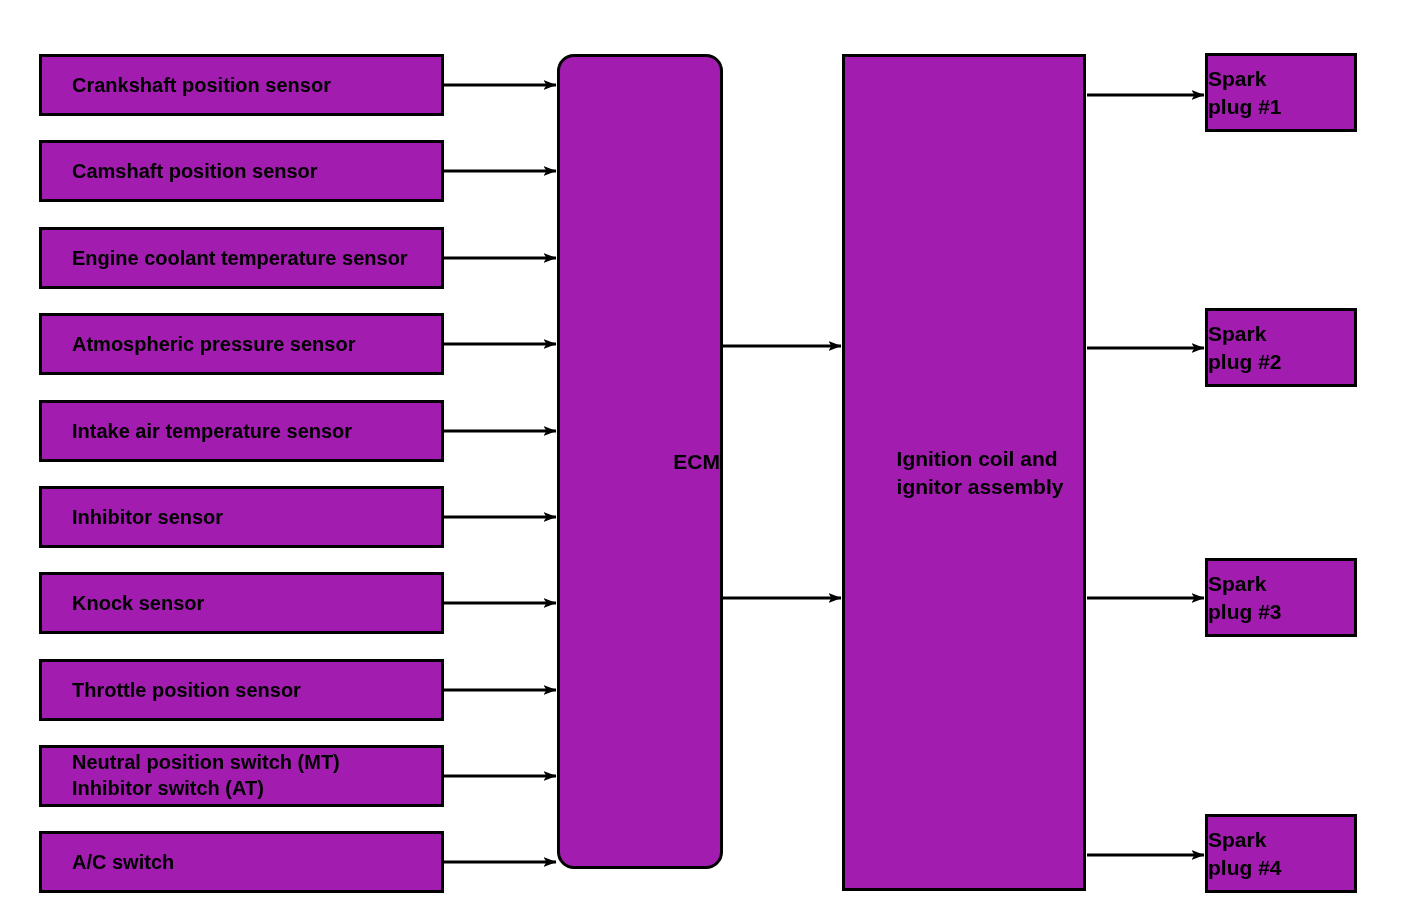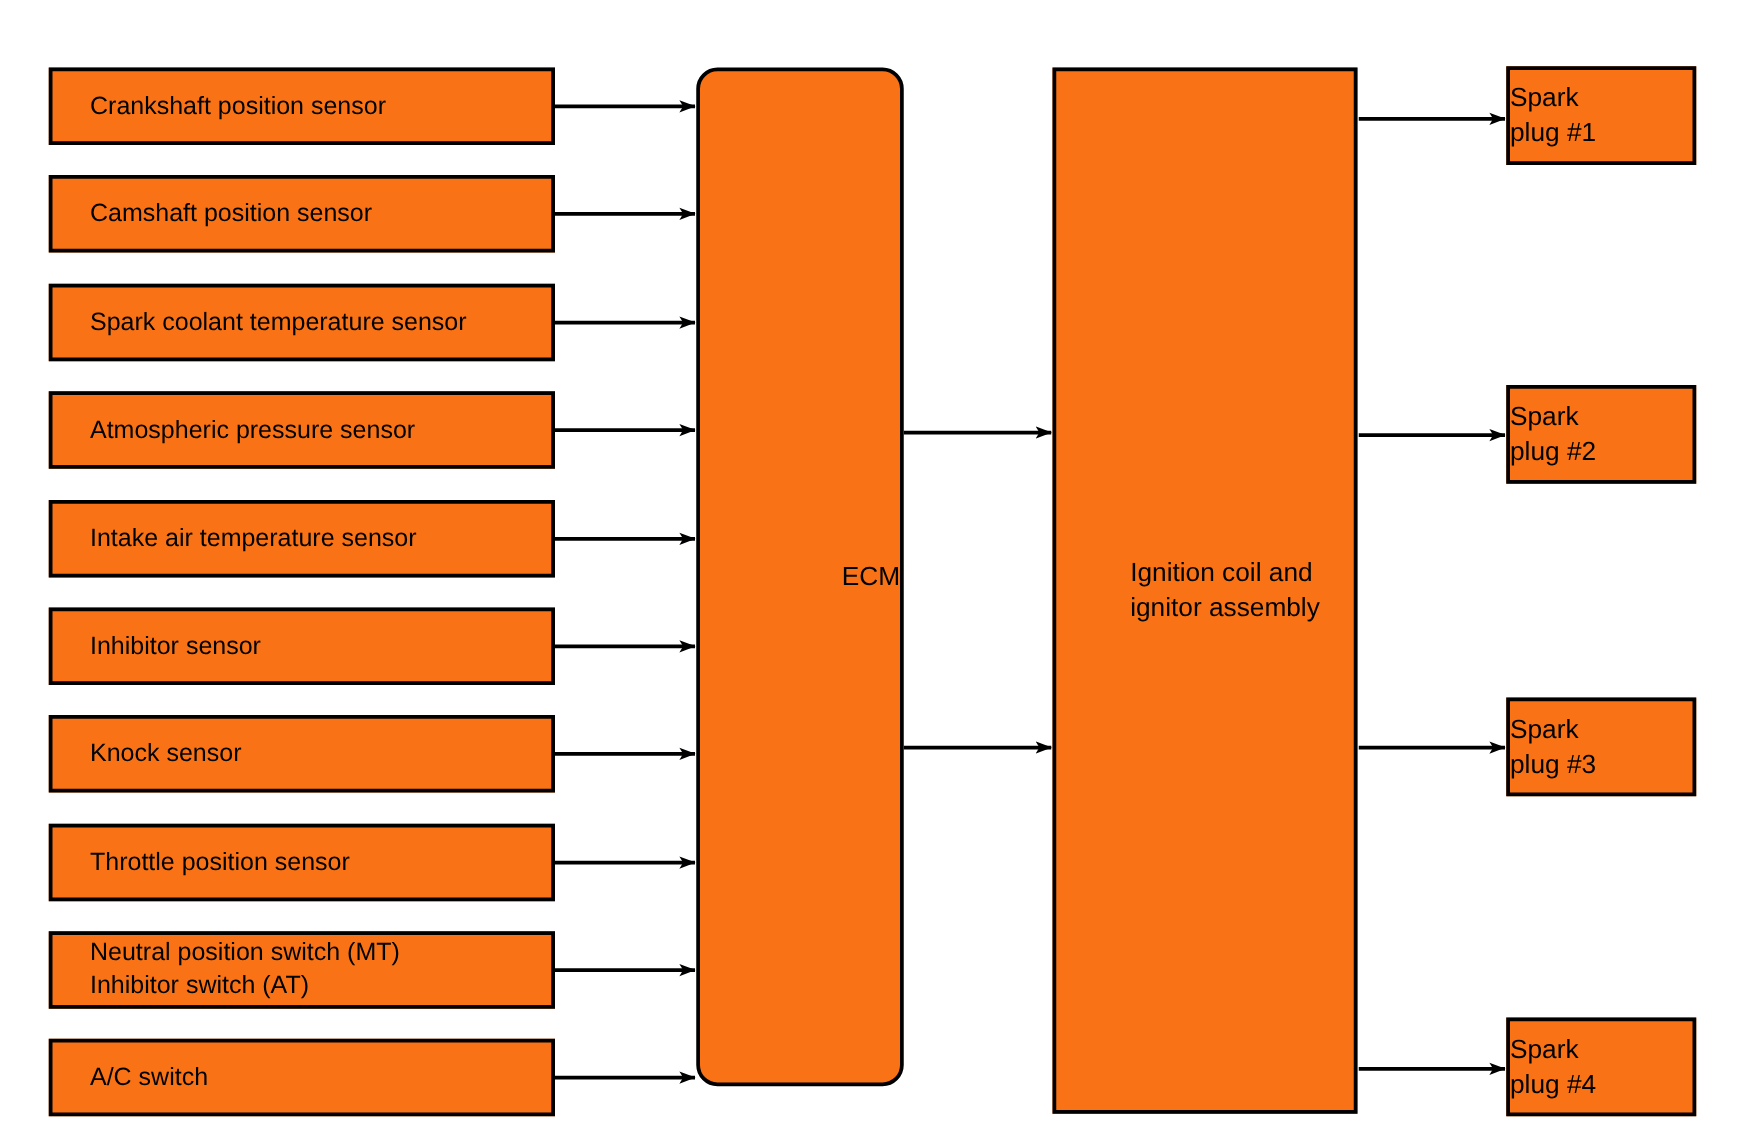--- a/index.html
+++ b/index.html
@@ -23,24 +23,25 @@
     position: absolute;
     left: 0;
     top: 0;
     width: 1408px;
     height: 918px;
     pointer-events: none;
   }
   .node {
     position: absolute;
     box-sizing: border-box;
-    background: #f97316;
+    background: #a21caf;
     border: 3px solid #000000;
     display: flex;
     align-items: center;
+    font-weight: bold;
   }
   .node .label {
     display: block;
     white-space: pre-line;
     line-height: 1.30;
   }
   
   .sensor {
     left: 39px;
     width: 405px;
@@ -128,21 +129,21 @@
     </g>
   </svg>
 
   <div class="node sensor" style="top:54px">
     <span class="label">Crankshaft position sensor</span>
   </div>
   <div class="node sensor" style="top:140px">
     <span class="label">Camshaft position sensor</span>
   </div>
   <div class="node sensor" style="top:227px">
-    <span class="label">Spark coolant temperature sensor</span>
+    <span class="label">Engine coolant temperature sensor</span>
   </div>
   <div class="node sensor" style="top:313px">
     <span class="label">Atmospheric pressure sensor</span>
   </div>
   <div class="node sensor" style="top:400px">
     <span class="label">Intake air temperature sensor</span>
   </div>
   <div class="node sensor" style="top:486px">
     <span class="label">Inhibitor sensor</span>
   </div>

